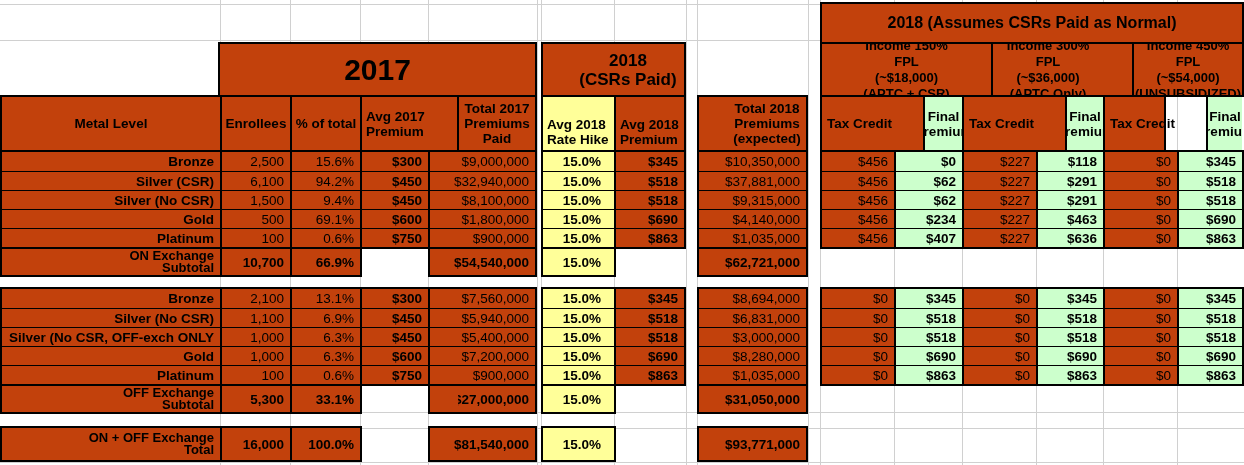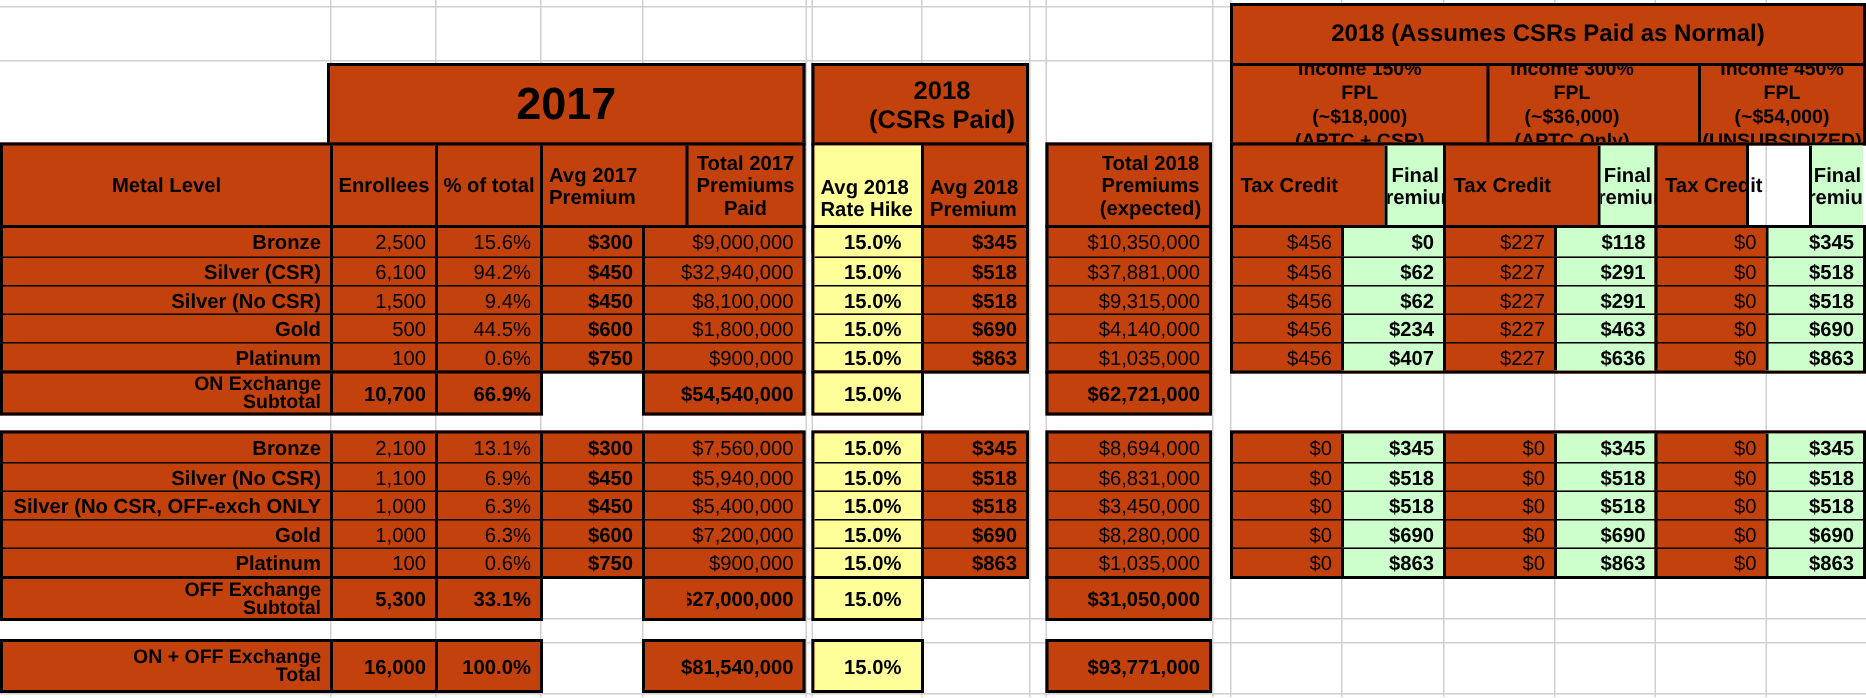--- a/index.html
+++ b/index.html
@@ -126,21 +126,21 @@
     <div>94.2%</div>
     <div class="b">$450</div>
     <div>$32,940,000</div>
     <div class="b nbl">Silver (No CSR)</div>
     <div>1,500</div>
     <div>9.4%</div>
     <div class="b">$450</div>
     <div>$8,100,000</div>
     <div class="b nbl">Gold</div>
     <div>500</div>
-    <div>44.5%</div>
+    <div>69.1%</div>
     <div class="b">$600</div>
     <div>$1,800,000</div>
     <div class="b nbl">Platinum</div>
     <div>100</div>
     <div>0.6%</div>
     <div class="b">$750</div>
     <div>$900,000</div>
   </div>
 
   <div class="box" style="left:541px;top:150px;width:145px;height:99px;grid-template-columns:71px 70px;grid-auto-rows:19px;">
@@ -250,21 +250,21 @@
     <div class="b">$518</div>
     <div class="y b rate nbl">15.0%</div>
     <div class="b">$690</div>
     <div class="y b rate nbl">15.0%</div>
     <div class="b">$863</div>
   </div>
 
   <div class="box" style="left:697px;top:287px;width:111px;height:99px;grid-template-columns:1fr;grid-auto-rows:19px;">
     <div class="nbl nbt">$8,694,000</div>
     <div class="nbl">$6,831,000</div>
-    <div class="nbl">$3,450,000</div>
+    <div class="nbl">$3,000,000</div>
     <div class="nbl">$8,280,000</div>
     <div class="nbl">$1,035,000</div>
   </div>
 
   <div class="box" style="left:820px;top:287px;width:424px;height:99px;grid-template-columns:72px 68px 74px 67px 74px 65px;grid-auto-rows:19px;">
     <div class="nbl nbt">$0</div>
     <div class="g b nbt">$345</div>
     <div class="nbt">$0</div>
     <div class="g b nbt">$345</div>
     <div class="nbt">$0</div>

